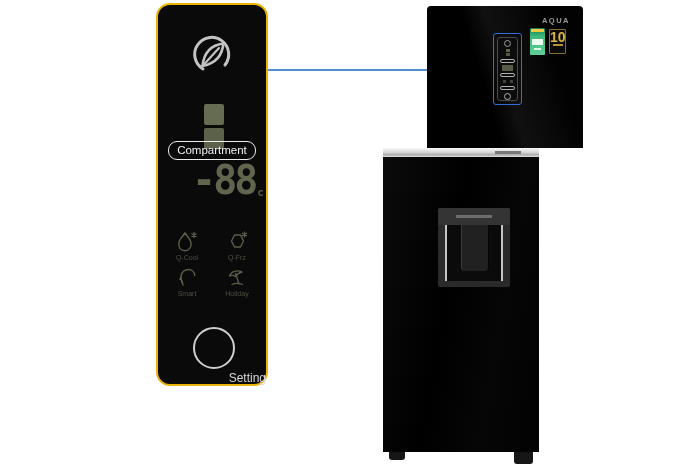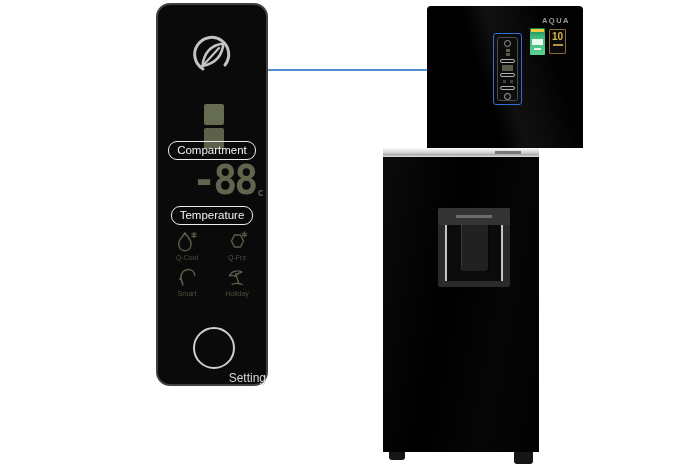--- a/index.html
+++ b/index.html
@@ -1,20 +1,20 @@
 <!DOCTYPE html>
 <html><head>
 <meta charset="utf-8">
 <style>
   html,body{margin:0;padding:0;background:#fff;font-family:"Liberation Sans",sans-serif;}
   #stage{position:relative;width:700px;height:467px;background:#fff;overflow:hidden;}
 
   
   .panel{position:absolute;left:156px;top:3px;width:112px;height:383px;
-         background:#0a0a0a;border:2px solid #404040;border-radius:14px;box-sizing:border-box;}
+         background:#0a0a0a;border:2px solid #eab308;border-radius:14px;box-sizing:border-box;}
   .panel .cx{position:absolute;left:0;width:100%;display:flex;justify-content:center;}
   .pill{border:1.5px solid #ededed;border-radius:9px;color:#f1f1f1;font-size:11.5px;
         padding:1px 8px;white-space:nowrap;background:transparent;line-height:15px;}
   .sq{position:absolute;left:46px;width:20px;height:21px;border-radius:2px;}
   .display{position:absolute;left:0;top:153px;width:100%;text-align:center;
            color:#60654e;font-family:"DejaVu Sans Mono",monospace;font-weight:bold;
            font-size:40px;letter-spacing:-3px;line-height:44px;padding-left:16px;}
   .display .unit{font-size:11px;letter-spacing:0;vertical-align:-2px;margin-left:2px;color:#565b47;}
   .modes{position:absolute;left:4px;top:224px;width:100px;display:grid;
          grid-template-columns:1fr 1fr;row-gap:4px;}
@@ -35,21 +35,21 @@
            background:linear-gradient(73deg,#000 38%,#101010 50%,#0b0b0b 62%,#020202 78%);margin-left:44px;}
   .brand{position:absolute;right:13px;top:10px;color:#9b9b9b;font-size:7.5px;font-weight:bold;
          letter-spacing:1.5px;}
   .energy{position:absolute;left:103px;top:22px;width:15px;height:27px;border-radius:1px;
           background:linear-gradient(#0d7a49,#3cb878 30%,#5ed095);overflow:hidden;}
   .energy .e-top{position:absolute;left:1px;top:1px;width:13px;height:3px;background:#f1c945;}
   .energy .e-mid{position:absolute;left:2px;top:11px;width:11px;height:6px;background:#eafbef;}
   .energy .e-tick{position:absolute;left:4px;top:20px;width:7px;height:2px;background:#dff6e6;}
   .warranty{position:absolute;left:122px;top:23px;width:17px;height:25px;background:#0a0a0a;
             border:1px solid #8a6d2f;border-radius:1px;box-sizing:border-box;text-align:center;}
-  .warranty .w-num{color:#d9b64a;font-size:10px;font-weight:bold;line-height:14px;}
+  .warranty .w-num{color:#d9b64a;font-size:14px;font-weight:bold;line-height:14px;}
   .warranty .w-bar{margin:0 auto;width:10px;height:2px;background:#b4913c;}
   .hilite{position:absolute;left:66px;top:27px;width:29px;height:72px;border:1.4px solid #2f6fd6;
           border-radius:3px;box-sizing:border-box;}
   .mini{position:absolute;left:70px;top:31px;width:21px;height:64px;background:#0c0c0c;
         border:1px solid #4a4a4a;border-radius:3px;box-sizing:border-box;}
   .mini>div{position:absolute;}
   .m-leaf{left:6px;top:2px;width:7px;height:7px;border:1px solid #9a9a9a;border-radius:50%;box-sizing:border-box;}
   .m-sq1{left:8px;top:11px;width:4px;height:3px;background:#5d6349;}
   .m-sq2{left:8px;top:15px;width:4px;height:3px;background:#555b43;}
   .m-pill{left:2px;width:15px;height:4px;border:1px solid #b0b0b0;border-radius:2px;box-sizing:border-box;}
@@ -90,23 +90,20 @@
     </div>
     <div class="sq" style="top:99px;background:#666c52;"></div>
     <div class="sq" style="top:123px;background:#5c614a;"></div>
 
     <div class="cx" style="top:136px;">
       <span class="pill">Compartment</span>
     </div>
 
     <div class="display"><span>-88</span><span class="unit">c</span></div>
 
-    <div class="cx" style="top:201px;">
-      <span class="pill">Temperature</span>
-    </div>
 
     <div class="modes">
       <div class="mode">
         <svg width="24" height="24" viewBox="0 0 24 24" fill="none">
           <path d="M10 4 C13 8.5 16 10.5 16 14.5 A6.2 6.2 0 1 1 3.8 14.5 C3.8 10.5 7 8.5 10 4 Z" stroke="#5a5f49" stroke-width="1.4"></path>
           <path d="M19 3 L19 9 M16.4 4.5 L21.6 7.5 M21.6 4.5 L16.4 7.5" stroke="#5a5f49" stroke-width="1.2"></path>
         </svg>
         <span class="mlabel">Q-Cool</span>
       </div>
       <div class="mode">

